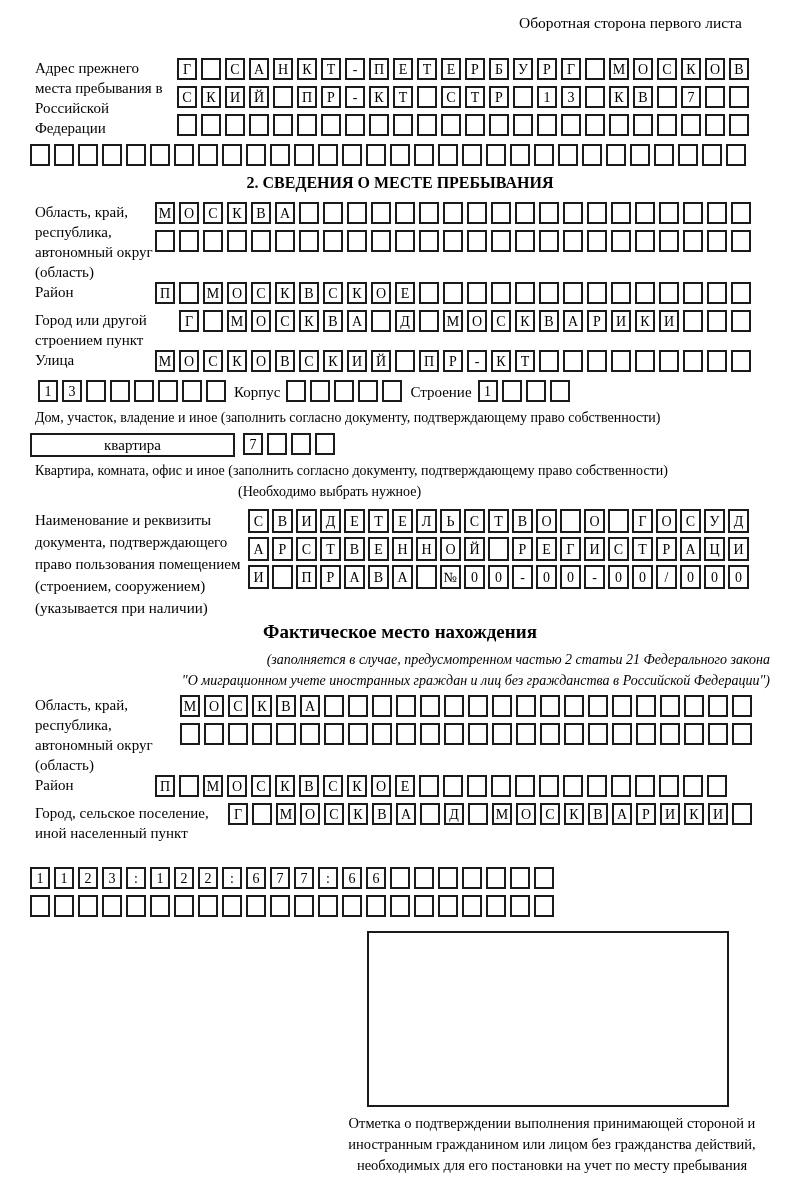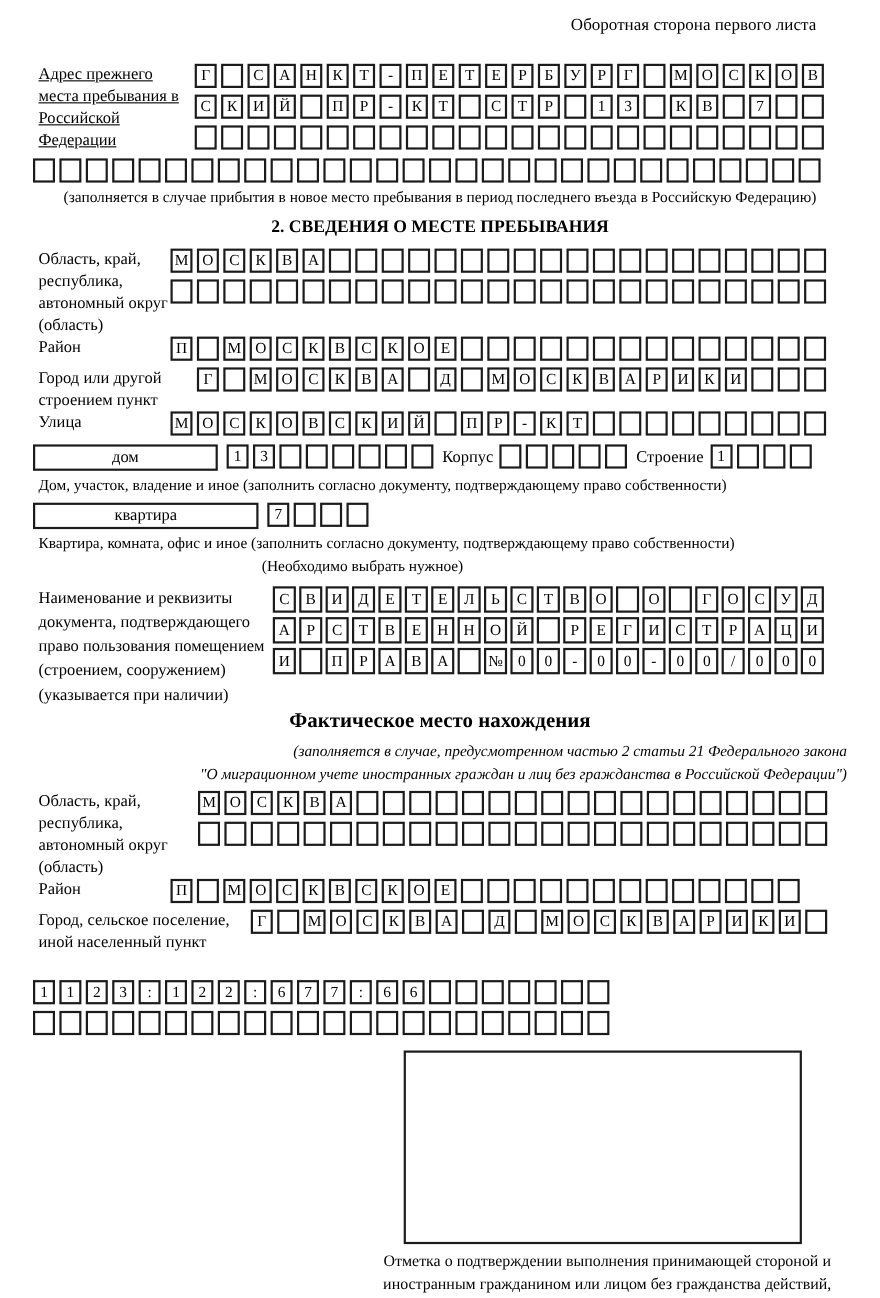--- a/index.html
+++ b/index.html
@@ -8,21 +8,21 @@
     width: 800px; height: 1180px; margin: 0 auto;
     font-family: "Liberation Serif", "DejaVu Serif", serif;
     font-size: 15px; color: #000;
   }
   .page { width: 800px; height: 876px; padding: 14px 30px 0 30px; position: relative; border-radius: 29px; }
 
   .hdr { text-align: right; padding-right: 28px; font-size: 15.5px; margin-bottom: 26px; }
 
   .frow { display: flex; align-items: flex-start; }
   .flabel { flex: none; padding-left: 5px; line-height: 20px; }
-  .w147 { width: 147px; text-decoration: underline; } .w125 { width: 125px; } .w150 { width: 150px; }
+  .w147 { width: 147px; } .w125 { width: 125px; } .w150 { width: 150px; }
   .w198 { width: 198px; } .w218 { width: 218px; }
 
   .boxes { white-space: nowrap; height: 22px; margin-bottom: 6px; }
   .cbox {
     display: inline-block; width: 20px; height: 22px; border: 2px solid #1b1b1b;
     margin-right: 4px; text-align: center; line-height: 19px; font-size: 14px;
     vertical-align: top; background: #fff;
   }
   .doc .cbox { width: 21px; height: 24px; margin-right: 3px; line-height: 21px; }
   .doc .boxes { height: 24px; margin-bottom: 4px; }
@@ -66,21 +66,20 @@
 
   <div class="frow">
     <div class="flabel w147">Адрес прежнего места пребывания в Российской Федерации</div>
     <div>
       <div class="boxes"><span class="cbox">Г</span><span class="cbox"></span><span class="cbox">С</span><span class="cbox">А</span><span class="cbox">Н</span><span class="cbox">К</span><span class="cbox">Т</span><span class="cbox">-</span><span class="cbox">П</span><span class="cbox">Е</span><span class="cbox">Т</span><span class="cbox">Е</span><span class="cbox">Р</span><span class="cbox">Б</span><span class="cbox">У</span><span class="cbox">Р</span><span class="cbox">Г</span><span class="cbox"></span><span class="cbox">М</span><span class="cbox">О</span><span class="cbox">С</span><span class="cbox">К</span><span class="cbox">О</span><span class="cbox">В</span></div>
       <div class="boxes"><span class="cbox">С</span><span class="cbox">К</span><span class="cbox">И</span><span class="cbox">Й</span><span class="cbox"></span><span class="cbox">П</span><span class="cbox">Р</span><span class="cbox">-</span><span class="cbox">К</span><span class="cbox">Т</span><span class="cbox"></span><span class="cbox">С</span><span class="cbox">Т</span><span class="cbox">Р</span><span class="cbox"></span><span class="cbox">1</span><span class="cbox">3</span><span class="cbox"></span><span class="cbox">К</span><span class="cbox">В</span><span class="cbox"></span><span class="cbox">7</span><span class="cbox"></span><span class="cbox"></span></div>
       <div class="boxes"><span class="cbox"></span><span class="cbox"></span><span class="cbox"></span><span class="cbox"></span><span class="cbox"></span><span class="cbox"></span><span class="cbox"></span><span class="cbox"></span><span class="cbox"></span><span class="cbox"></span><span class="cbox"></span><span class="cbox"></span><span class="cbox"></span><span class="cbox"></span><span class="cbox"></span><span class="cbox"></span><span class="cbox"></span><span class="cbox"></span><span class="cbox"></span><span class="cbox"></span><span class="cbox"></span><span class="cbox"></span><span class="cbox"></span><span class="cbox"></span></div>
     </div>
   </div>
   <div class="boxes" style="margin-top:2px;"><span class="cbox"></span><span class="cbox"></span><span class="cbox"></span><span class="cbox"></span><span class="cbox"></span><span class="cbox"></span><span class="cbox"></span><span class="cbox"></span><span class="cbox"></span><span class="cbox"></span><span class="cbox"></span><span class="cbox"></span><span class="cbox"></span><span class="cbox"></span><span class="cbox"></span><span class="cbox"></span><span class="cbox"></span><span class="cbox"></span><span class="cbox"></span><span class="cbox"></span><span class="cbox"></span><span class="cbox"></span><span class="cbox"></span><span class="cbox"></span><span class="cbox"></span><span class="cbox"></span><span class="cbox"></span><span class="cbox"></span><span class="cbox"></span><span class="cbox"></span></div>
-  <div class="caption center">(заполняется в случае прибытия в новое место пребывания в период последнего въезда в Российскую Федерацию)</div>
 
   <div class="sec-title">2. СВЕДЕНИЯ О МЕСТЕ ПРЕБЫВАНИЯ</div>
 
   <div class="frow">
     <div class="flabel w125">Область, край, республика, автономный округ (область)</div>
     <div>
       <div class="boxes"><span class="cbox">М</span><span class="cbox">О</span><span class="cbox">С</span><span class="cbox">К</span><span class="cbox">В</span><span class="cbox">А</span><span class="cbox"></span><span class="cbox"></span><span class="cbox"></span><span class="cbox"></span><span class="cbox"></span><span class="cbox"></span><span class="cbox"></span><span class="cbox"></span><span class="cbox"></span><span class="cbox"></span><span class="cbox"></span><span class="cbox"></span><span class="cbox"></span><span class="cbox"></span><span class="cbox"></span><span class="cbox"></span><span class="cbox"></span><span class="cbox"></span><span class="cbox"></span></div>
       <div class="boxes"><span class="cbox"></span><span class="cbox"></span><span class="cbox"></span><span class="cbox"></span><span class="cbox"></span><span class="cbox"></span><span class="cbox"></span><span class="cbox"></span><span class="cbox"></span><span class="cbox"></span><span class="cbox"></span><span class="cbox"></span><span class="cbox"></span><span class="cbox"></span><span class="cbox"></span><span class="cbox"></span><span class="cbox"></span><span class="cbox"></span><span class="cbox"></span><span class="cbox"></span><span class="cbox"></span><span class="cbox"></span><span class="cbox"></span><span class="cbox"></span><span class="cbox"></span></div>
     </div>
   </div>
@@ -94,21 +93,20 @@
     <div class="flabel w125">Город или другой строением пункт</div>
     <div class="boxes indent1"><span class="cbox">Г</span><span class="cbox"></span><span class="cbox">М</span><span class="cbox">О</span><span class="cbox">С</span><span class="cbox">К</span><span class="cbox">В</span><span class="cbox">А</span><span class="cbox"></span><span class="cbox">Д</span><span class="cbox"></span><span class="cbox">М</span><span class="cbox">О</span><span class="cbox">С</span><span class="cbox">К</span><span class="cbox">В</span><span class="cbox">А</span><span class="cbox">Р</span><span class="cbox">И</span><span class="cbox">К</span><span class="cbox">И</span><span class="cbox"></span><span class="cbox"></span><span class="cbox"></span></div>
   </div>
 
   <div class="frow">
     <div class="flabel w125">Улица</div>
     <div class="boxes"><span class="cbox">М</span><span class="cbox">О</span><span class="cbox">С</span><span class="cbox">К</span><span class="cbox">О</span><span class="cbox">В</span><span class="cbox">С</span><span class="cbox">К</span><span class="cbox">И</span><span class="cbox">Й</span><span class="cbox"></span><span class="cbox">П</span><span class="cbox">Р</span><span class="cbox">-</span><span class="cbox">К</span><span class="cbox">Т</span><span class="cbox"></span><span class="cbox"></span><span class="cbox"></span><span class="cbox"></span><span class="cbox"></span><span class="cbox"></span><span class="cbox"></span><span class="cbox"></span><span class="cbox"></span></div>
   </div>
 
   <div class="houserow">
-    <span class="wide-box" style="width:168px;">дом</span>
     <span class="boxes" style="margin-left:8px;"><span class="cbox">1</span><span class="cbox">3</span><span class="cbox"></span><span class="cbox"></span><span class="cbox"></span><span class="cbox"></span><span class="cbox"></span><span class="cbox"></span></span>
     <span class="inline-lbl" style="margin:0 6px 0 4px;">Корпус</span>
     <span class="boxes"><span class="cbox"></span><span class="cbox"></span><span class="cbox"></span><span class="cbox"></span><span class="cbox"></span></span>
     <span class="inline-lbl" style="margin:0 6px 0 4px;">Строение</span>
     <span class="boxes"><span class="cbox">1</span><span class="cbox"></span><span class="cbox"></span><span class="cbox"></span></span>
   </div>
   <div class="caption" style="padding-left:5px;margin:1px 0 6px 0;">Дом, участок, владение и иное (заполнить согласно документу, подтверждающему право собственности)</div>
 
   <div class="houserow">
     <span class="wide-box" style="width:205px;">квартира</span>

